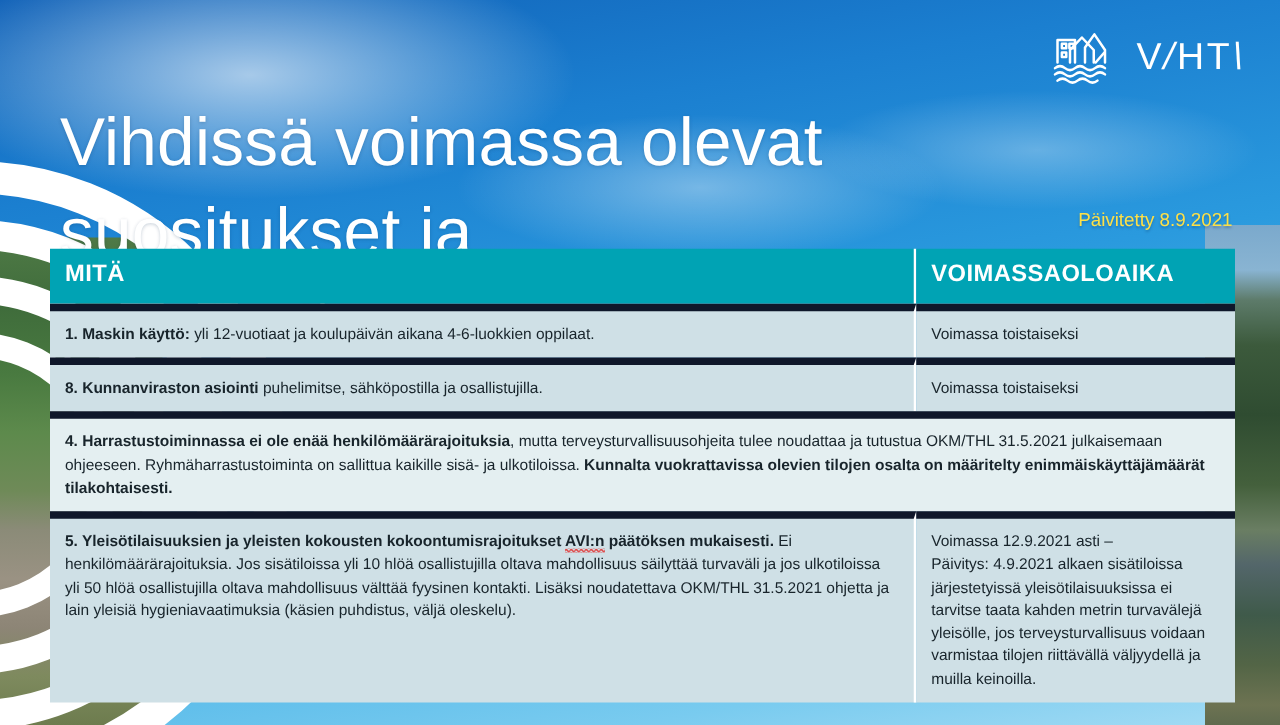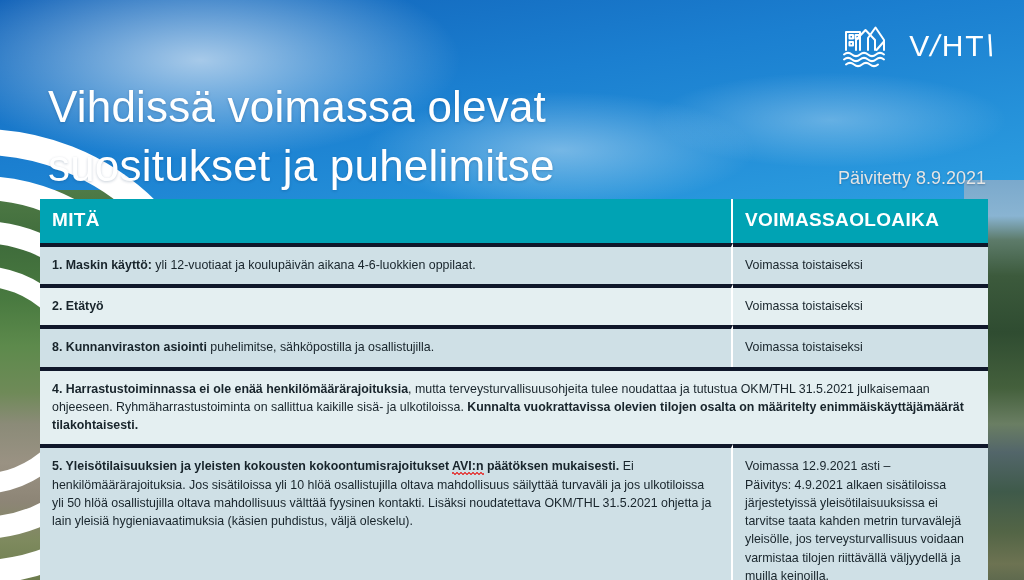--- a/index.html
+++ b/index.html
@@ -89,32 +89,32 @@
     white-space: nowrap;
   }
   .logo-word .slash { display: inline-block; transform: skewX(-12deg); }
 
   
   .title {
     position: absolute;
     left: 48px; top: 78px;
     width: 620px;
     color: #ffffff;
-    font-size: 44px;
+    font-size: 54px;
     font-weight: 400;
     line-height: 1.34;
     letter-spacing: 0.2px;
     text-shadow: 0 1px 3px rgba(0,40,80,0.22);
   }
 
   .updated {
     position: absolute;
     right: 38px; top: 168px;
-    color: #e5e5e5;
-    font-size: 18px;
+    color: #fde047;
+    font-size: 15px;
     font-weight: 400;
     text-shadow: 0 1px 2px rgba(0,40,80,0.3);
   }
 
   
   .table {
     position: absolute;
     left: 40px; top: 199px;
     width: 948px;
     border-collapse: separate;
@@ -134,21 +134,21 @@
     padding: 10px 12px 12px 12px;
     text-align: left;
     border-right: 2px solid #ffffff;
     height: 34px;
   }
   .th-cell:last-child { border-right: none; }
 
   .cell {
     padding: 9px 12px 10px 12px;
     line-height: 1.47;
-    border-top: 4px solid #0f172a;
+    border-top: 6px solid #0f172a;
     border-right: 2px solid #ffffff;
   }
   .cell:last-child { border-right: none; }
 
   .shade-a { background: #cfe0e6; }
   .shade-b { background: #e4eff1; }
 
   .cell b { font-weight: bold; }
 
   .spell {
@@ -224,24 +224,20 @@
         <th class="th-cell">VOIMASSAOLOAIKA</th>
       </tr>
     </thead>
     <tbody>
 
       <tr>
         <td class="cell shade-a"><b>1. Maskin käyttö:</b><span> yli 12-vuotiaat ja koulupäivän aikana 4-6-luokkien oppilaat.</span></td>
         <td class="cell shade-a">Voimassa toistaiseksi</td>
       </tr>
 
-      <tr>
-        <td class="cell shade-b"><b>2. Etätyö</b><span></span></td>
-        <td class="cell shade-b">Voimassa toistaiseksi</td>
-      </tr>
 
       <tr>
         <td class="cell shade-a"><b>8. Kunnanviraston asiointi</b><span> puhelimitse, sähköpostilla ja osallistujilla.</span></td>
         <td class="cell shade-a">Voimassa toistaiseksi</td>
       </tr>
 
       <tr>
         <td class="cell shade-b" colspan="2"><b>4. Harrastustoiminnassa ei ole enää henkilömäärärajoituksia</b><span>, mutta terveysturvallisuusohjeita tulee noudattaa ja tutustua OKM/THL 31.5.2021 julkaisemaan ohjeeseen. Ryhmäharrastustoiminta on sallittua kaikille sisä- ja ulkotiloissa. </span><b>Kunnalta vuokrattavissa olevien tilojen osalta on määritelty enimmäiskäyttäjämäärät tilakohtaisesti.</b></td>
       </tr>
 

